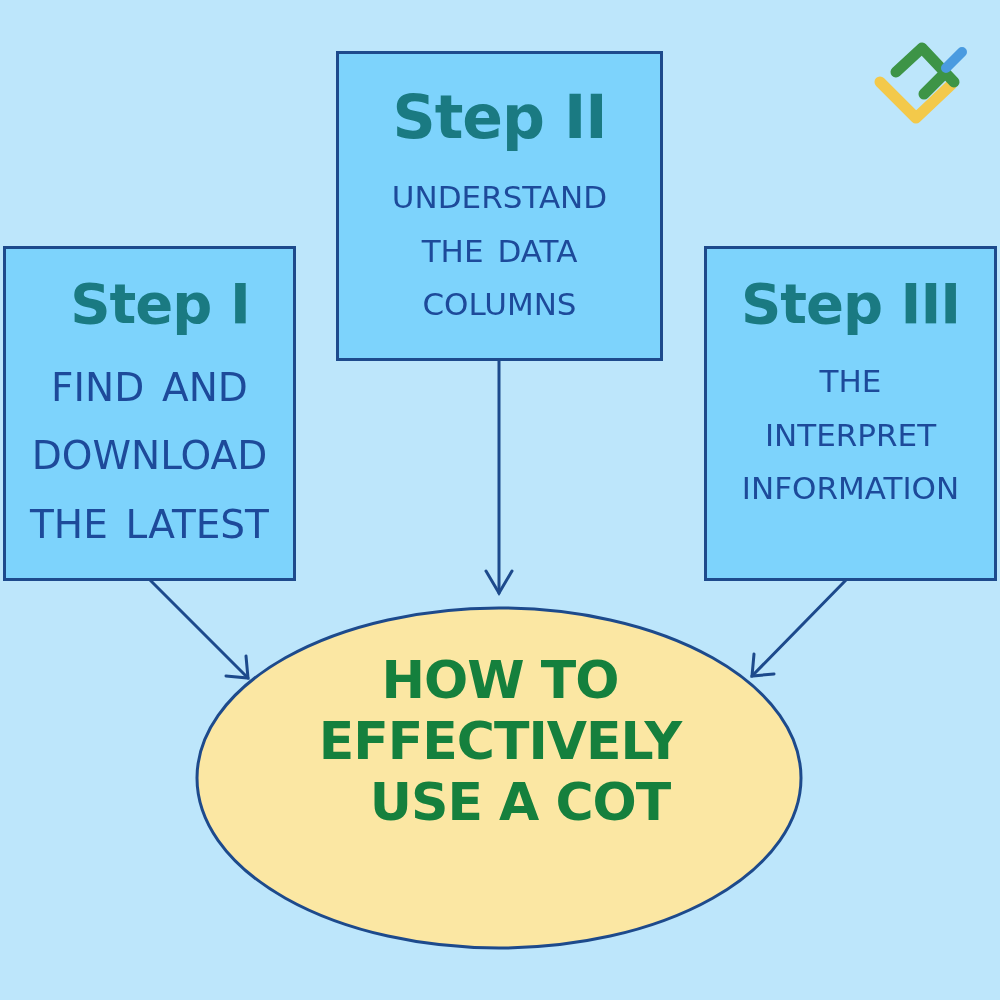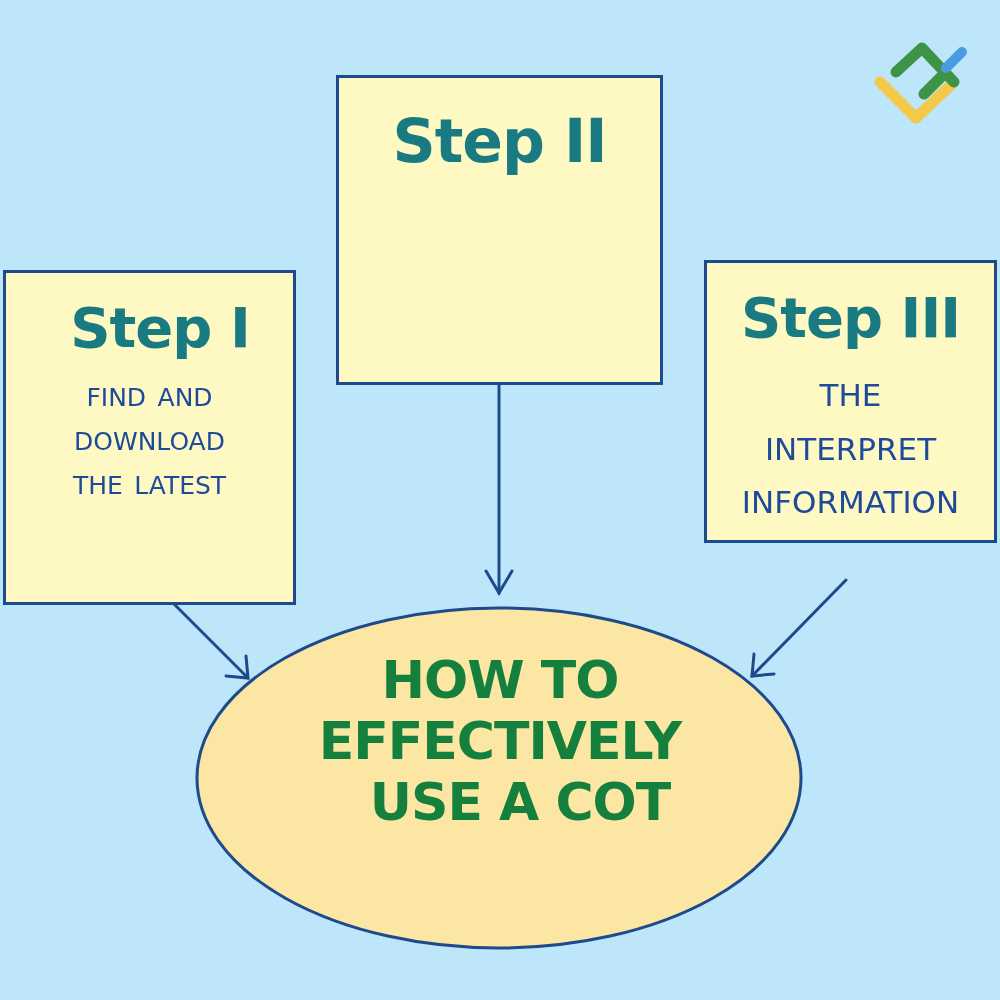--- a/index.html
+++ b/index.html
@@ -3,40 +3,39 @@
 <meta charset="utf-8">
 <style>
   html, body { margin: 0; padding: 0; }
   body {
     width: 1000px; height: 1000px; position: relative; overflow: hidden;
     background: #bde6fb;
     font-family: "DejaVu Sans", sans-serif;
   }
   .box {
     position: absolute; box-sizing: border-box;
-    background: #fef9c3; border: 3px solid #1d4a8c;
+    background: #7dd3fc; border: 3px solid #1d4a8c;
     text-align: center;
-    margin-top: 24px;
   }
   .step-title {
     font-family: "DejaVu Sans", sans-serif;
     font-weight: bold; color: #1a7a82; letter-spacing: -1px;
   }
   .step-text {
     color: #1d4a9a; font-variant: small-caps; font-weight: normal;
     text-transform: lowercase; line-height: 1.22;
   }
   .step-text span { display: block; }
   #box1 { left: 3px; top: 246px; width: 293px; height: 335px; }
   #box2 { left: 336px; top: 51px; width: 327px; height: 310px; }
-  #box3 { left: 704px; top: 236px; width: 293px; height: 283px; }
+  #box3 { left: 704px; top: 246px; width: 293px; height: 335px; }
   #box1 .step-title { font-size: 56px; margin-top: 22px; padding-left: 21px; }
   #box2 .step-title { font-size: 60px; margin-top: 28px; }
   #box3 .step-title { font-size: 56px; margin-top: 22px; }
-  #box1 .step-text { font-size: 36px; margin-top: 12px; }
+  #box1 .step-text { font-size: 56px; margin-top: 12px; }
   #box2 .step-text { font-size: 44px; margin-top: 14px; }
   #box3 .step-text { font-size: 44px; margin-top: 14px; }
   svg.overlay { position: absolute; left: 0; top: 0; }
   .center-text {
     position: absolute; left: 200px; top: 650px; width: 600px;
     text-align: center; color: #15803d; font-weight: bold;
     font-size: 52px; line-height: 61px; letter-spacing: -1px;
   }
   .center-text span { display: block; }
   .logo { position: absolute; left: 868px; top: 30px; width: 100px; height: 100px; }
@@ -66,20 +65,25 @@
   <div class="step-title">Step I</div>
   <div class="step-text">
     <span>Find and</span>
     <span>Download</span>
     <span>the Latest</span>
   </div>
 </div>
 
 <div class="box" id="box2">
   <div class="step-title">Step II</div>
+  <div class="step-text">
+    <span>Understand</span>
+    <span>the Data</span>
+    <span>Columns</span>
+  </div>
 </div>
 
 <div class="box" id="box3">
   <div class="step-title">Step III</div>
   <div class="step-text">
     <span>the</span>
     <span>Interpret</span>
     <span>Information</span>
   </div>
 </div>

